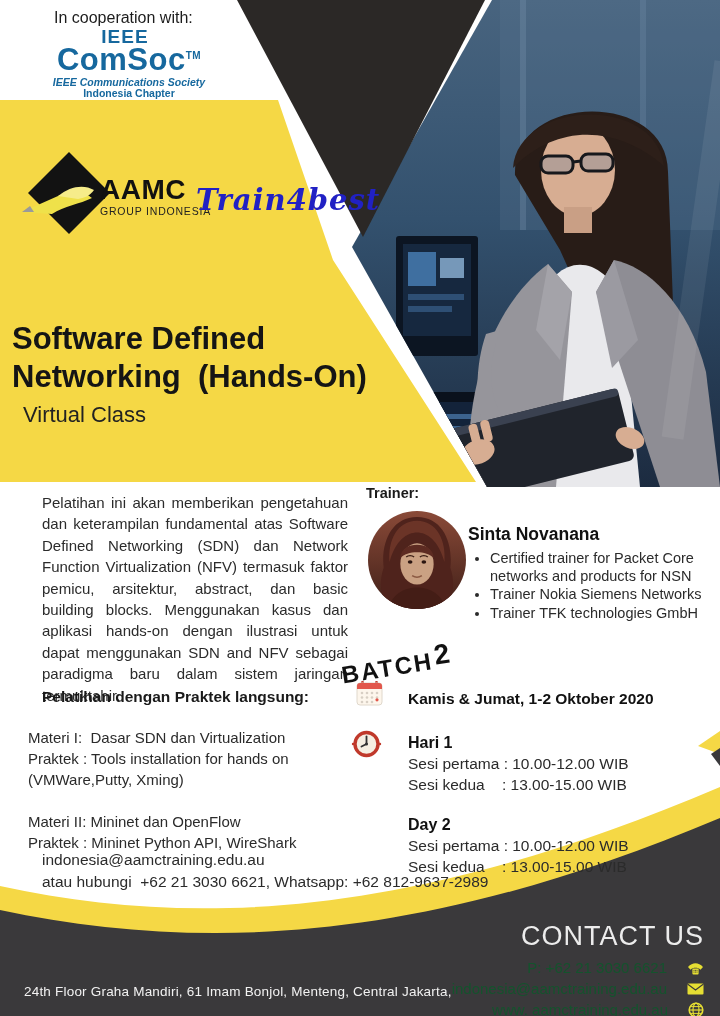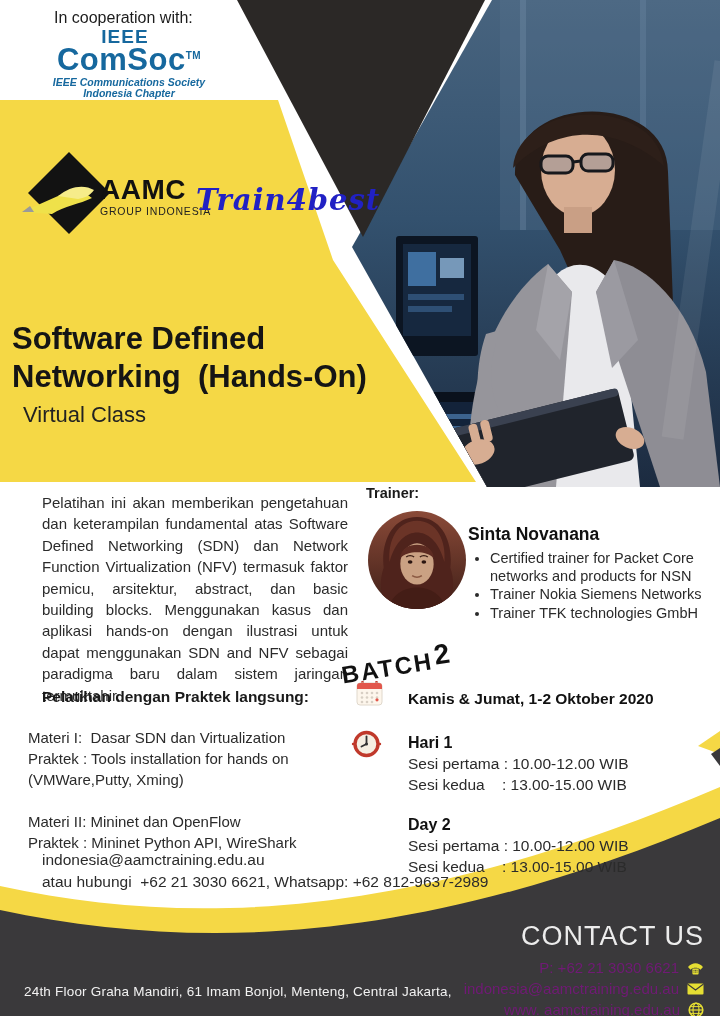--- a/index.html
+++ b/index.html
@@ -10,21 +10,21 @@
   .abs{position:absolute;}
   .backdrop{position:absolute;left:0;top:0;}
 
   
   .coop-label{left:54px;top:9px;font-size:16px;color:#1c1c1c;}
   .ieee-logo{left:34px;top:27px;width:190px;text-align:center;color:#16689E;line-height:1;}
   .ieee-top{font-weight:bold;font-size:19px;letter-spacing:1px;margin-left:-8px;}
   .comsoc{font-weight:bold;font-size:31px;letter-spacing:0.5px;margin-top:-2px;}
   .comsoc sup{font-size:10px;margin-top:16px;}
   .ieee-sub{font-size:10.5px;font-weight:bold;font-style:italic;margin-top:2px;}
-  .ieee-sub2{font-size:10.5px;font-weight:bold;font-style:italic;}
+  .ieee-sub2{font-size:10.5px;font-weight:bold;}
 
   .aamc{left:100px;top:176px;line-height:1;}
   .aamc-name{font-weight:bold;font-size:28px;color:#111;letter-spacing:0.5px;}
   .aamc-sub{font-size:10.5px;color:#222;letter-spacing:0.8px;margin-top:2px;}
   .t4b{left:196px;top:183px;font-family:"DejaVu Serif",serif;font-style:italic;font-weight:bold;
        font-size:29px;color:#2121c4;letter-spacing:1px;}
 
   
   .title{left:12px;top:320px;font-weight:bold;font-size:31px;line-height:38px;color:#151515;}
   .subtitle{left:23px;top:402px;font-size:22px;color:#222;}
@@ -52,22 +52,22 @@
   .date-text{left:408px;top:690px;font-size:15.5px;font-weight:bold;color:#111;}
   .clock-icon{left:351px;top:729px;}
   .day-block{font-size:15.5px;line-height:20.5px;color:#2b2b2b;}
   .day1{left:408px;top:733px;}
   .day2{left:408px;top:815px;}
   .day-heading{font-weight:bold;font-size:16px;color:#111;}
 
   
   .contact-heading{right:16px;top:921px;font-size:27px;letter-spacing:1px;color:#ececec;}
   .contact-rows{right:16px;top:957px;text-align:right;}
-  .contact-row{display:flex;justify-content:flex-end;align-items:center;gap:8px;
-    height:21px;font-size:15px;color:#701a75;}
+  .contact-row{display:flex;justify-content:flex-end;align-items:center;gap:20px;
+    height:21px;font-size:15px;color:#14532d;}
   .address{left:24px;top:984px;font-size:13.5px;color:#f2f2f2;letter-spacing:0.2px;}
 </style>
 </head>
 <body>
 
 <div class="poster">
 
   <svg class="backdrop" width="720" height="1016" viewBox="0 0 720 1016">
     <defs>
       <linearGradient id="gPhoto" x1="0" y1="0" x2="0" y2="1">

